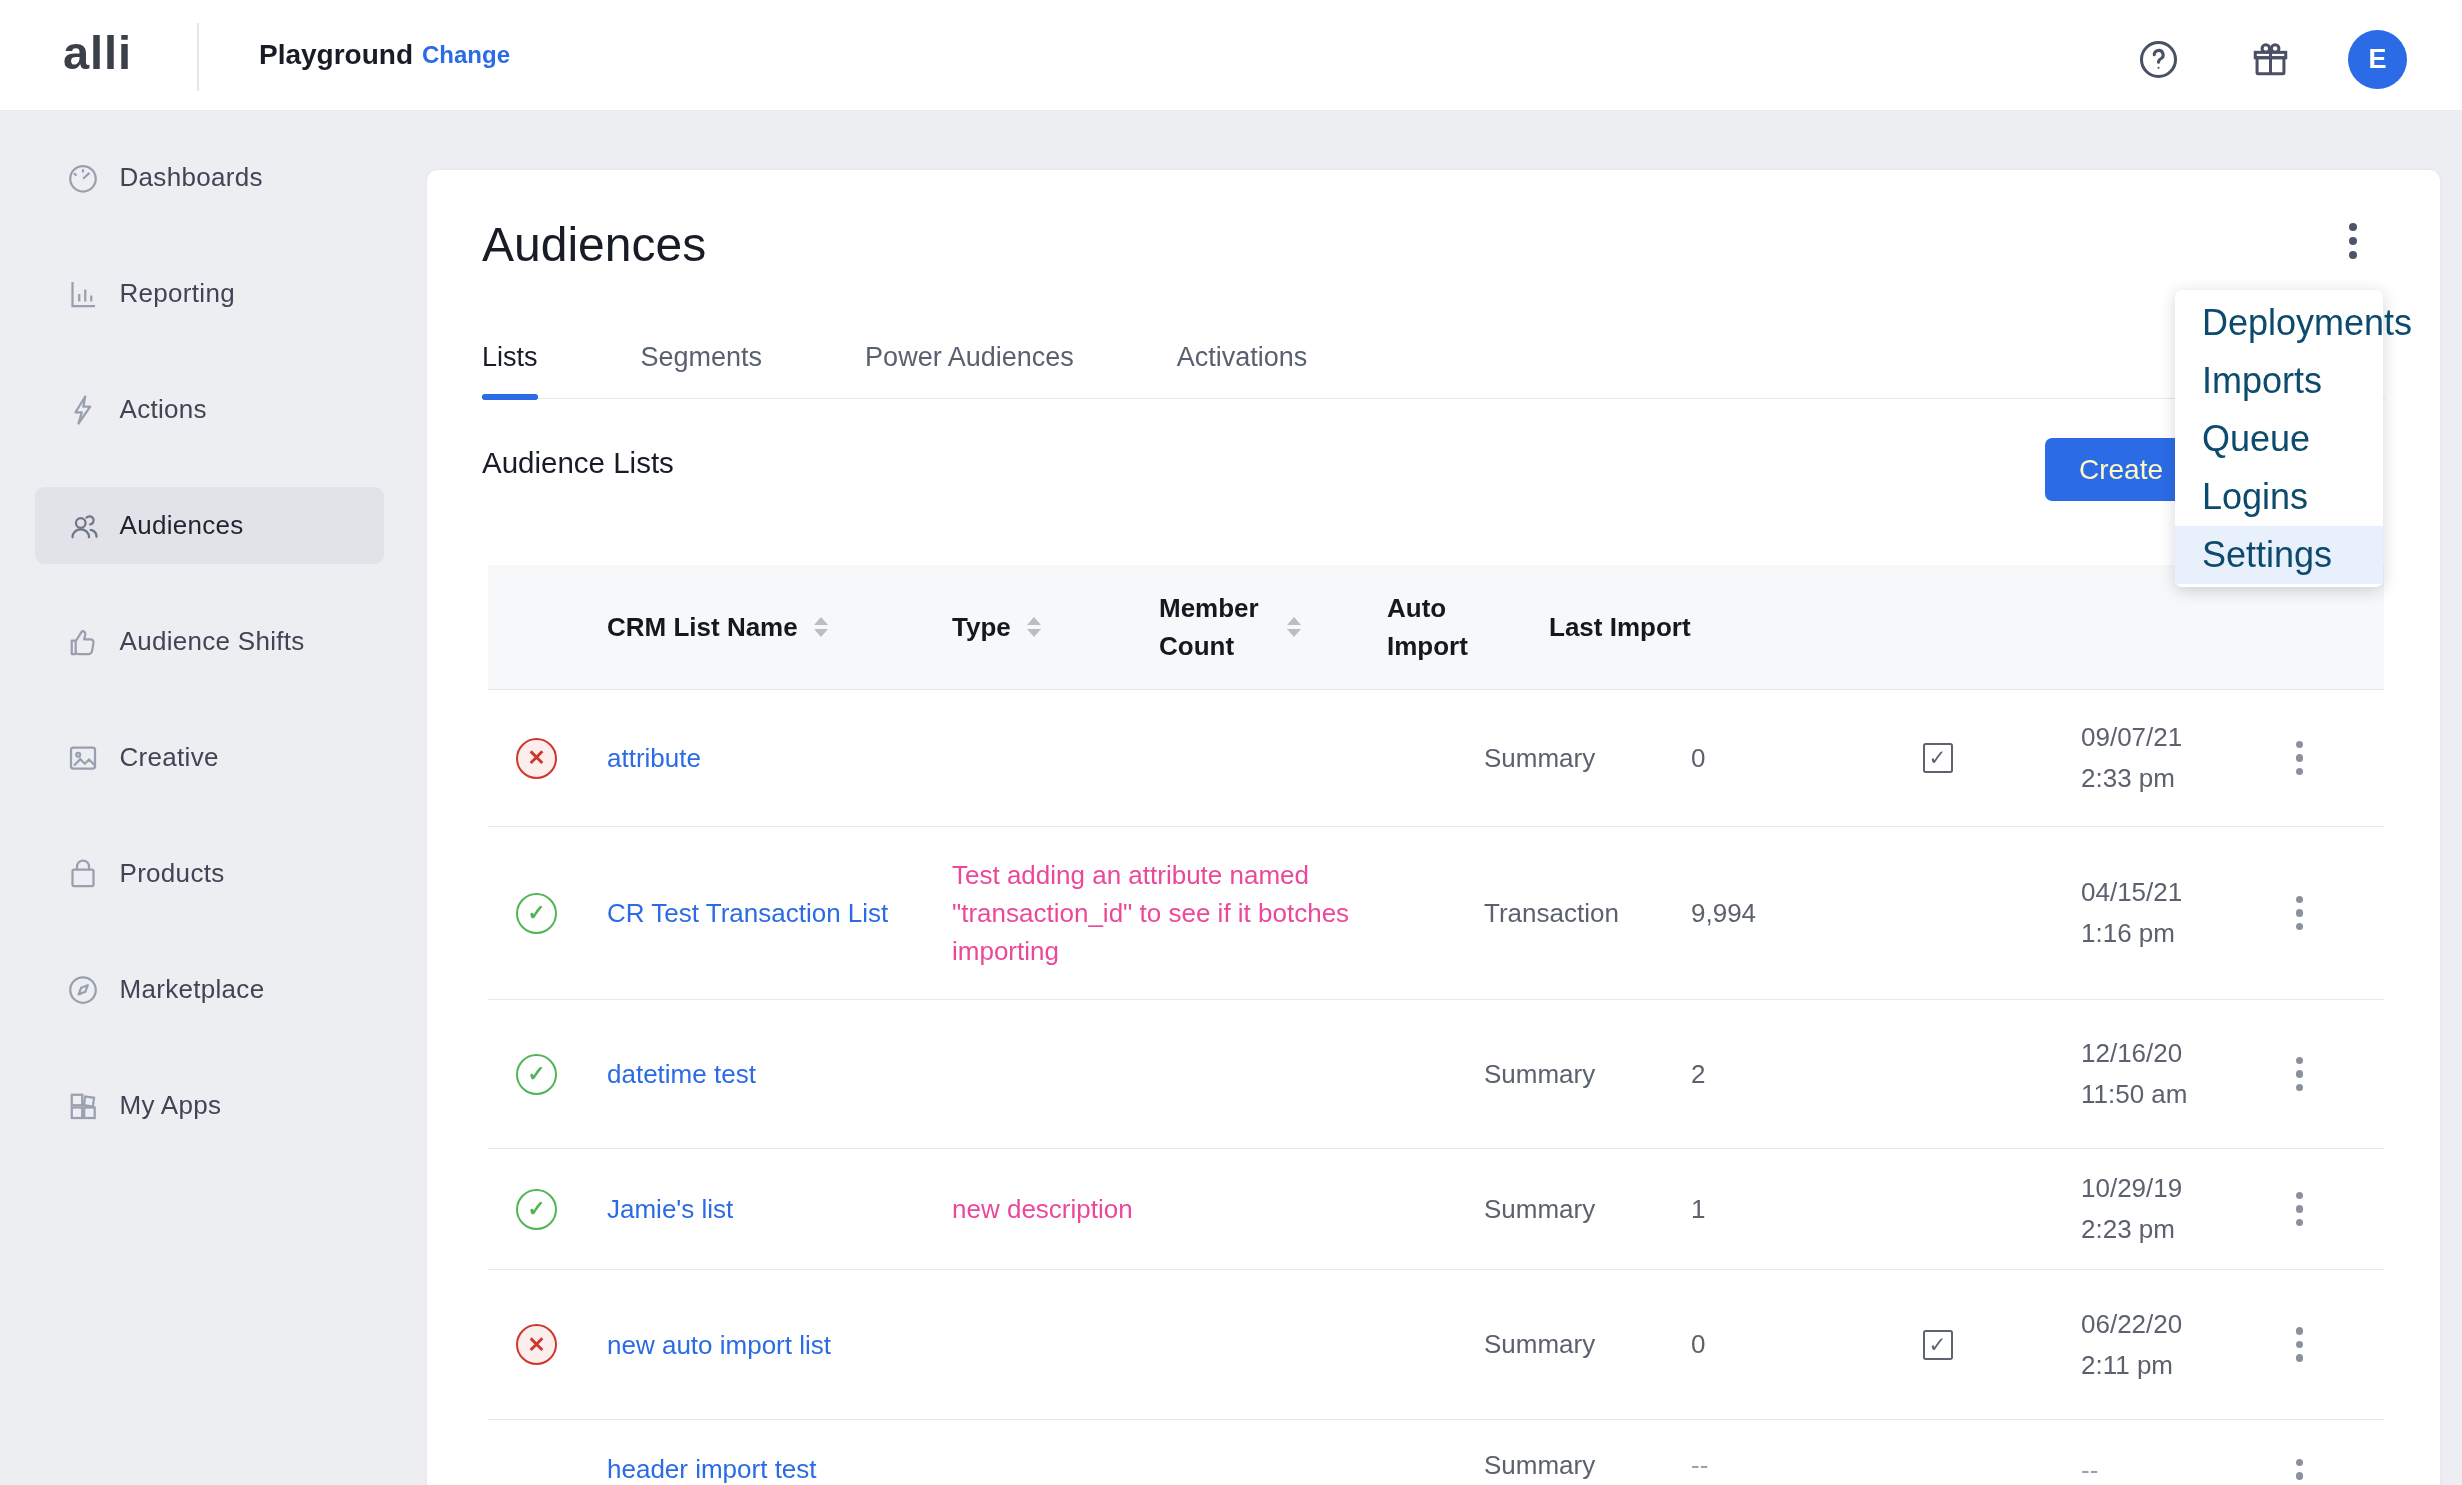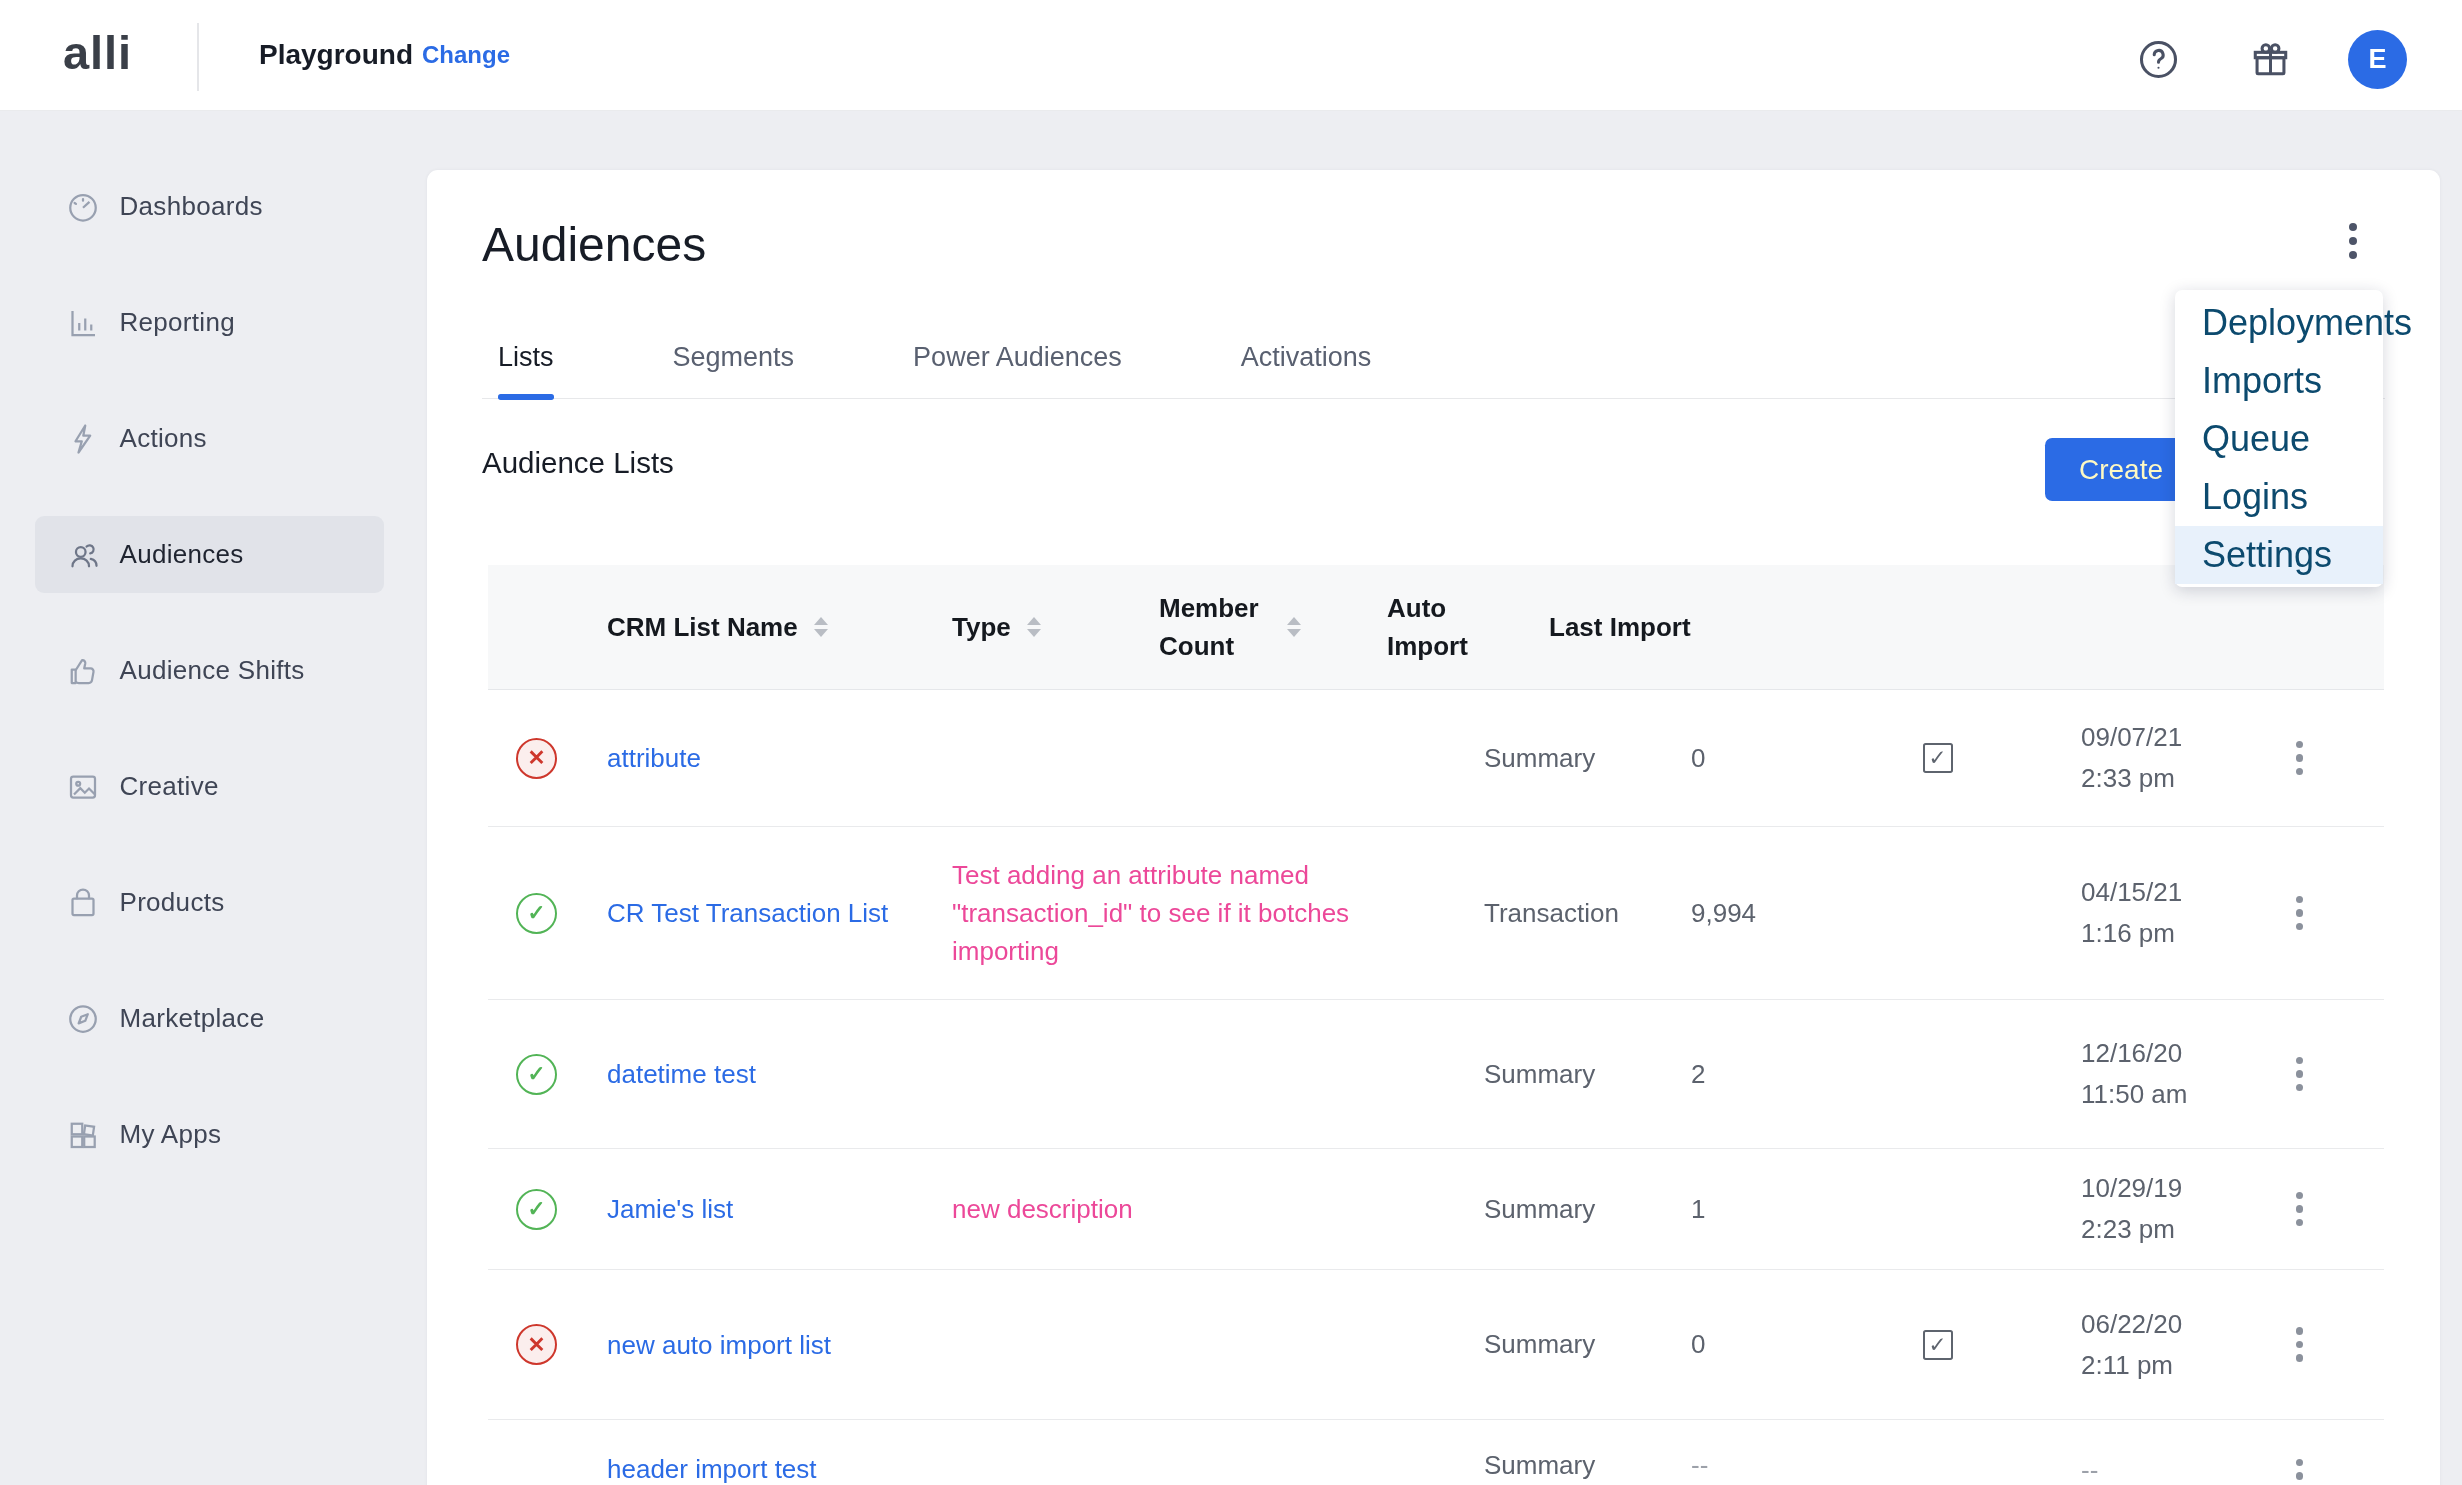--- a/index.html
+++ b/index.html
@@ -16,41 +16,41 @@
     font-size:28px; font-weight:700; color:#171C26; }
   .change { position:absolute; left:422px; top:50%; transform:translateY(-50%);
     font-size:24px; font-weight:600; color:var(--accent); cursor:pointer; }
   .tb-icon { position:absolute; top:38px; width:43px; height:43px; color:#4A5164; cursor:pointer; }
   .tb-help { left:2137px; } .tb-gift { left:2249px; }
   .avatar { position:absolute; left:2348px; top:29.5px; width:59px; height:59px; border-radius:50%;
     background:var(--avatar_bg); color:#fff; font-size:27px; font-weight:600;
     display:flex; align-items:center; justify-content:center; cursor:pointer; }
 
   
-  .sidebar { position:absolute; left:0; top:111px; width:388px; bottom:0; padding-top:57px; }
+  .sidebar { position:absolute; left:0; top:111px; width:388px; bottom:0; padding-top:28px; }
   .side-item { width:349px; height:77px; margin:0 0 39px 35px; border-radius:9px;
     display:flex; align-items:center; padding-left:29.5px; cursor:pointer; }
   .side-item.selected { background:#E1E3E9; }
   .side-item .icn { width:36px; height:36px; margin-right:19px; color:#98A0B0; flex:0 0 auto; }
   .side-item.selected .icn { color:#6E7688; }
   .side-item .lbl { font-size:26px; color:#3F4555; letter-spacing:0.3px; }
   .side-item.selected .lbl { color:#1F2430; }
   .icn svg { width:100%; height:100%; display:block; }
 
   
   .card { position:absolute; left:427px; top:170px; width:2013px; height:1432px;
     background:#fff; border-radius:10.7px; box-shadow:0 0.9px 3.6px rgba(20,30,50,.06); }
   .page-title { position:absolute; left:55px; top:47px; font-size:48px; font-weight:500; color:#171C26; }
   .title-kebab { position:absolute; left:1906px; top:39px; width:39px; height:64px;
     display:flex; flex-direction:column; align-items:center; justify-content:center; gap:6.3px; cursor:pointer; }
   .title-kebab i { width:8px; height:8px; border-radius:50%; background:#4D5468; }
 
   .tabs { position:absolute; left:55px; top:172px; right:55px; display:flex; gap:103px;
     border-bottom:1.8px solid #E7E8EA; }
-  .tab { position:relative; padding-bottom:25px; font-size:27px; color:#596070; cursor:pointer;margin-left:16px; }
+  .tab { position:relative; padding-bottom:25px; font-size:27px; color:#596070; cursor:pointer; }
   .tab.active { color:#171C26; }
   .tab.active::after { content:""; position:absolute; left:0; right:0; bottom:-1.8px; height:5.4px;
     background:var(--accent); border-radius:2.7px; }
 
   .section-title { position:absolute; left:55px; top:276px; font-size:29.5px; font-weight:500; color:#171C26; }
   .create-btn { position:absolute; left:1618px; top:268px; width:197px; height:63px;
     background:var(--accent); border:none; border-radius:7.2px; color:#fef9c3; font-size:28px;
     font-family:inherit; font-weight:500; text-align:left; padding-left:34px; white-space:nowrap;
     overflow:hidden; cursor:pointer; }
 

